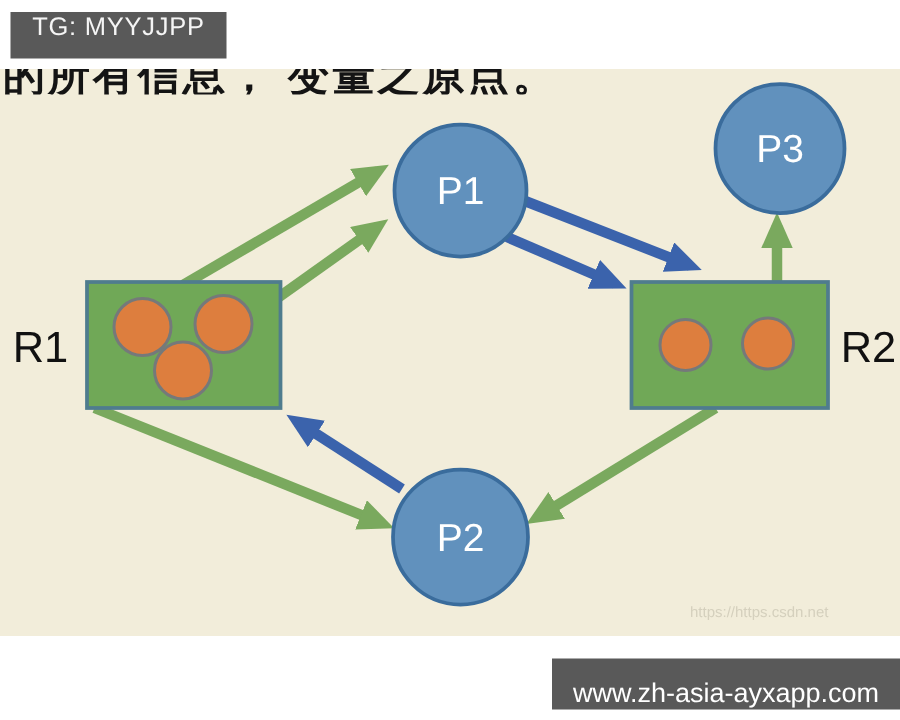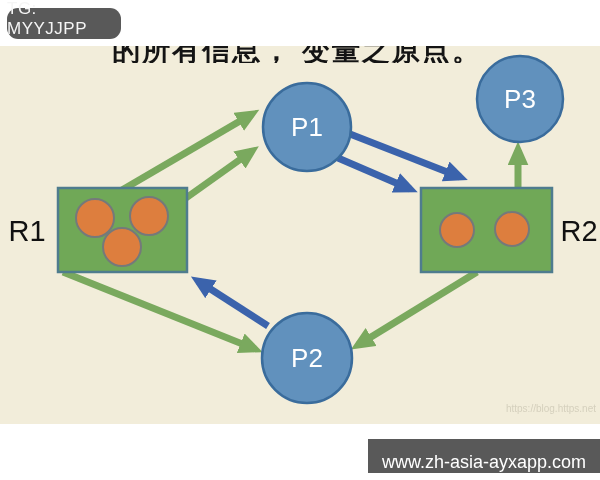--- a/index.html
+++ b/index.html
@@ -4,30 +4,29 @@
 <style>
   html,body{margin:0;padding:0;}
   body{
     width:600px;height:480px;position:relative;overflow:hidden;
     font-family:"Liberation Sans","DejaVu Sans",sans-serif;
     background:#ffffff;
   }
   
   .top-band{position:absolute;left:0;top:0;width:600px;height:46px;background:#ffffff;}
   .tg-badge{
-    position:absolute;left:7px;top:8px;width:114px;height:31px;
+    position:absolute;left:7px;top:8px;width:144px;height:31px;
     background:#595959;color:#f5f5f5;font-size:17px;
-    display:flex;align-items:flex-end;justify-content:center;
+    display:flex;align-items:flex-start;justify-content:center;
     letter-spacing:0.5px;
-    border-radius:11px;
   }
   
   .canvas{
     position:absolute;left:0;top:46px;width:600px;height:378px;
-    background:#f2edda;overflow:hidden;text-align:right;
+    background:#f2edda;overflow:hidden;
   }
   .clipped-heading{
     position:absolute;left:2px;top:0;width:480px;height:17px;overflow:hidden;
   }
   .clipped-heading .txt{
     margin-top:-14px;font-size:28px;font-weight:bold;color:#141414;
     white-space:nowrap;letter-spacing:2px;
   }
   .diagram-svg{position:absolute;left:0;top:0;}
   .node-label{fill:#ffffff;font-size:26px;font-family:"Liberation Sans",sans-serif;}
@@ -93,20 +92,20 @@
     <circle cx="307" cy="81" r="44" fill="#6191bd" stroke="#3a6c9c" stroke-width="2.5"></circle>
     <text x="307" y="90" text-anchor="middle" class="node-label">P1</text>
 
     <circle cx="520" cy="53" r="43" fill="#6191bd" stroke="#3a6c9c" stroke-width="2.5"></circle>
     <text x="520" y="62" text-anchor="middle" class="node-label">P3</text>
 
     <circle cx="307" cy="312" r="45" fill="#6191bd" stroke="#3a6c9c" stroke-width="2.5"></circle>
     <text x="307" y="321" text-anchor="middle" class="node-label">P2</text>
   </svg>
 
-  <div class="watermark">https://blog.https.net</div>
+  <div class="watermark">https://https.csdn.net</div>
 </div>
 
 <div class="bottom-band">
   <div class="url-badge">
     <span>www.zh-asia-ayxapp.com</span>
   </div>
 </div>
 
 </body></html>

